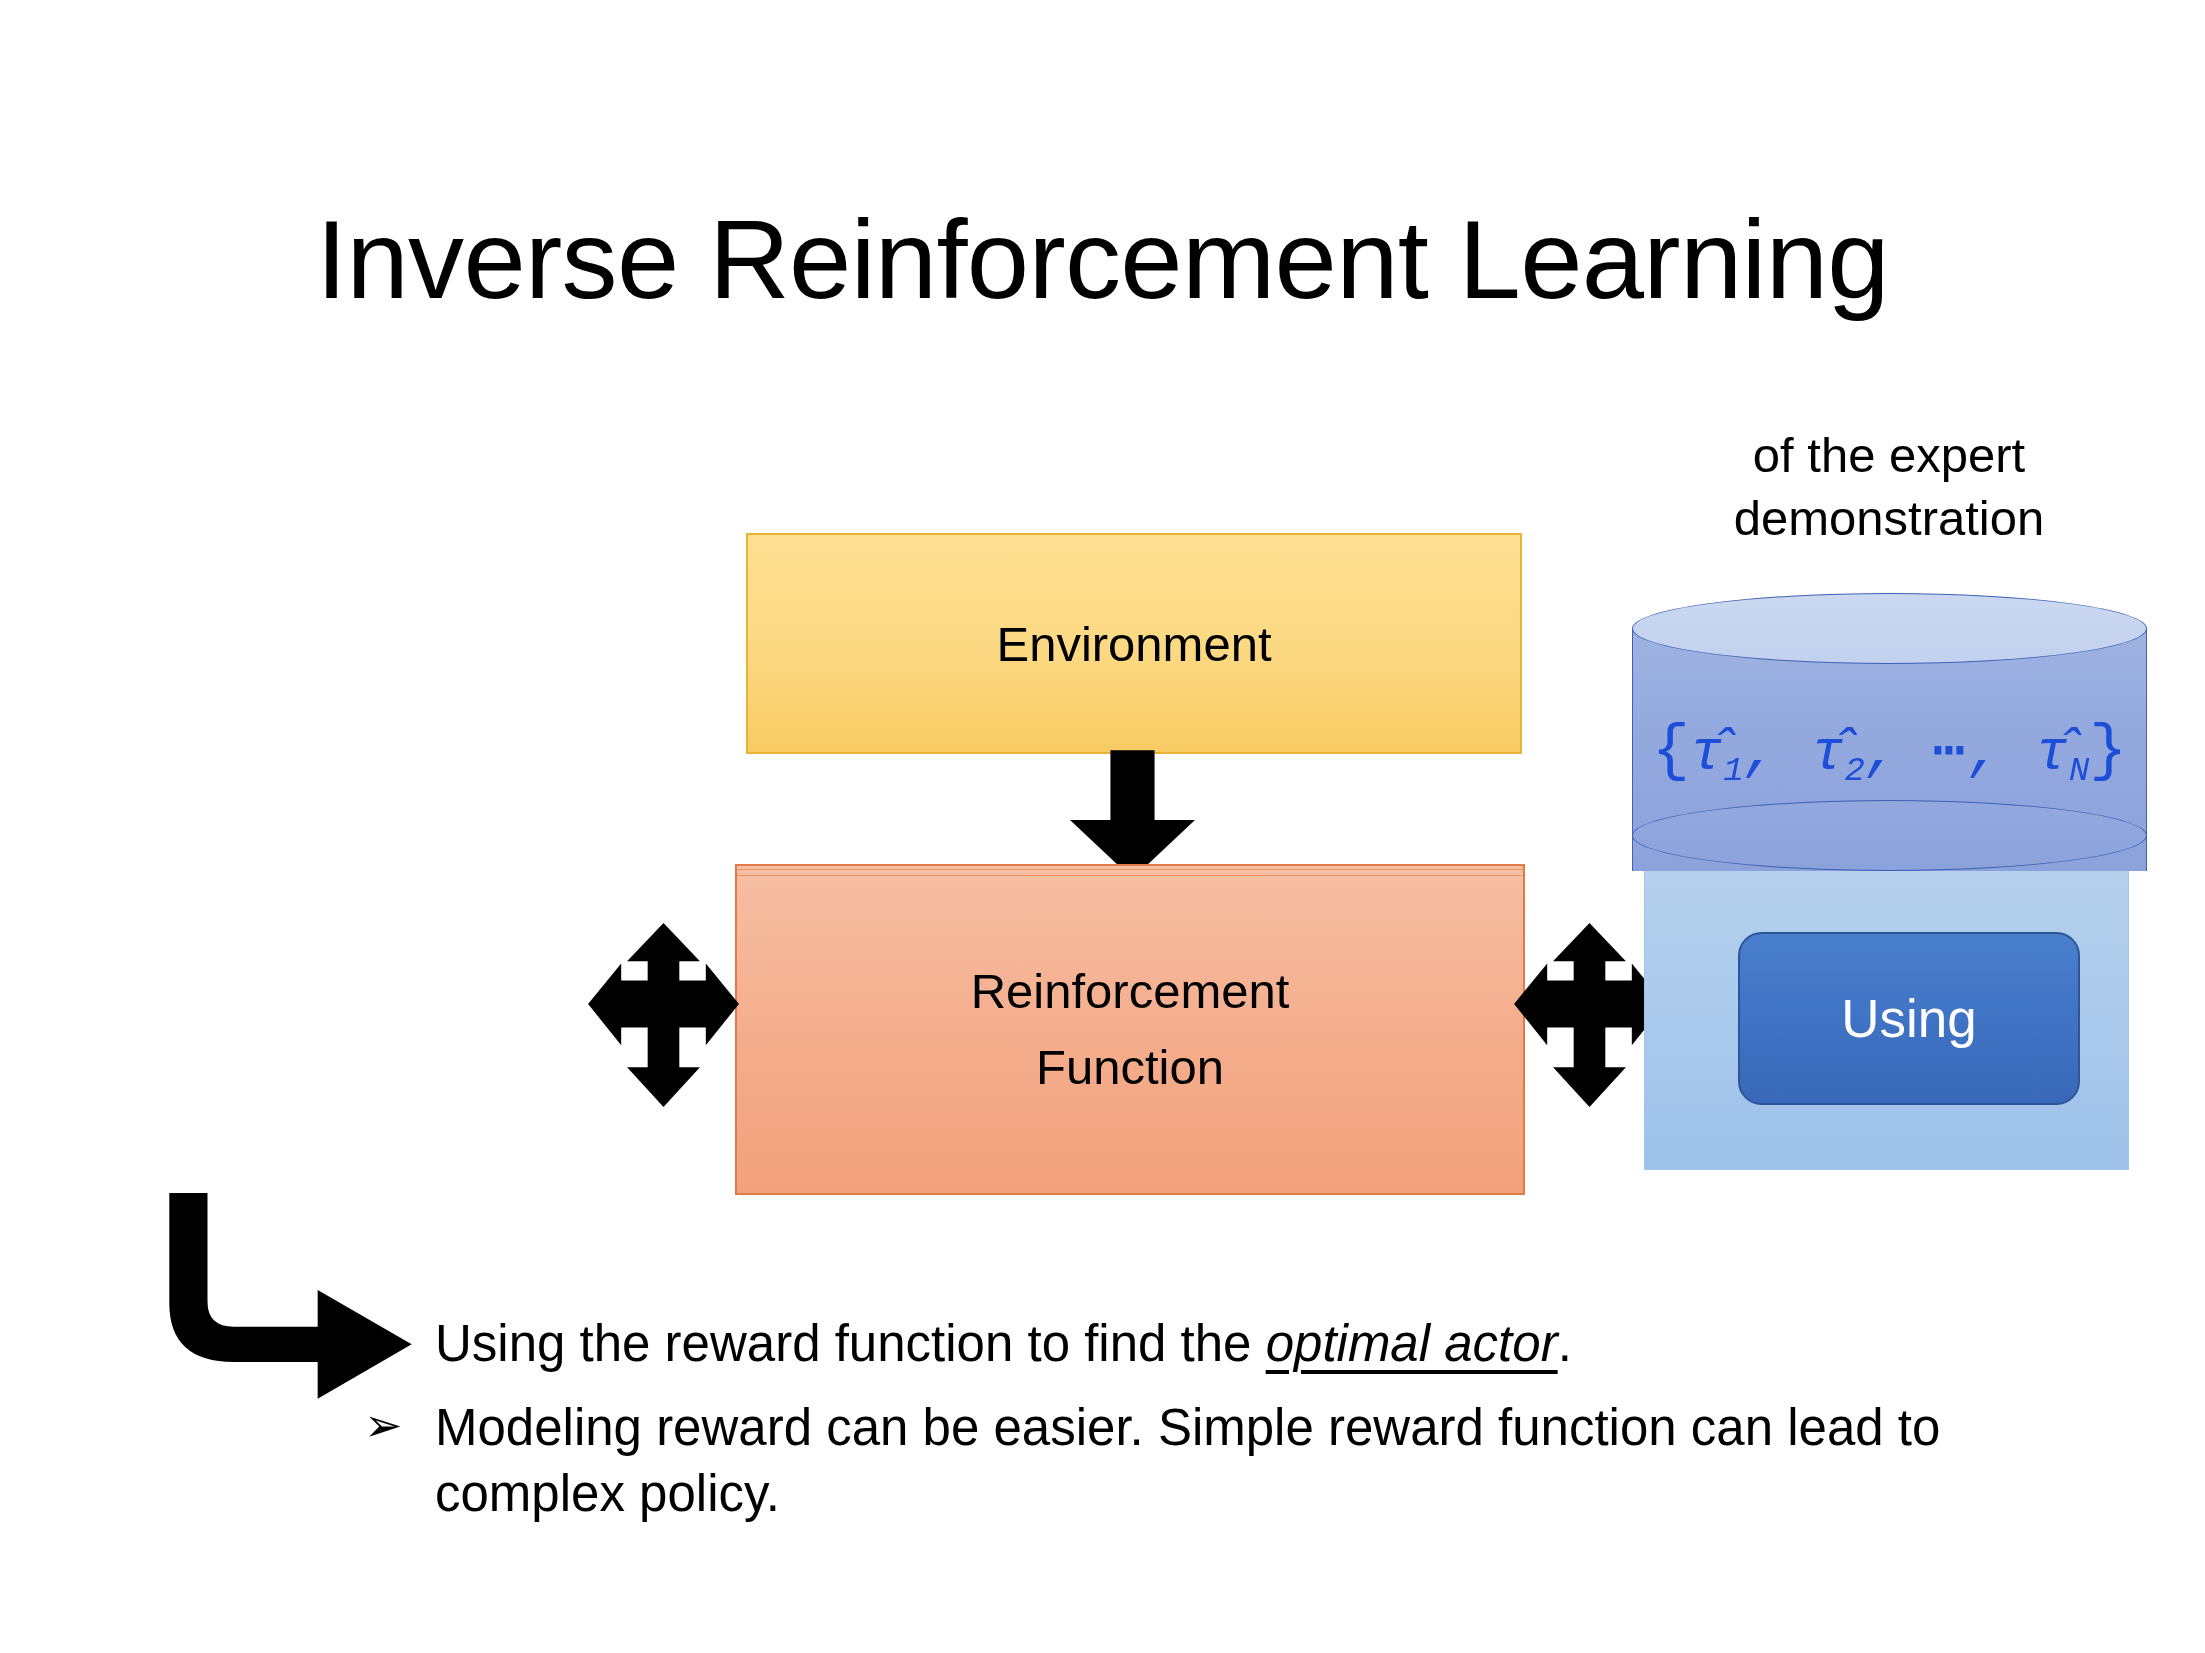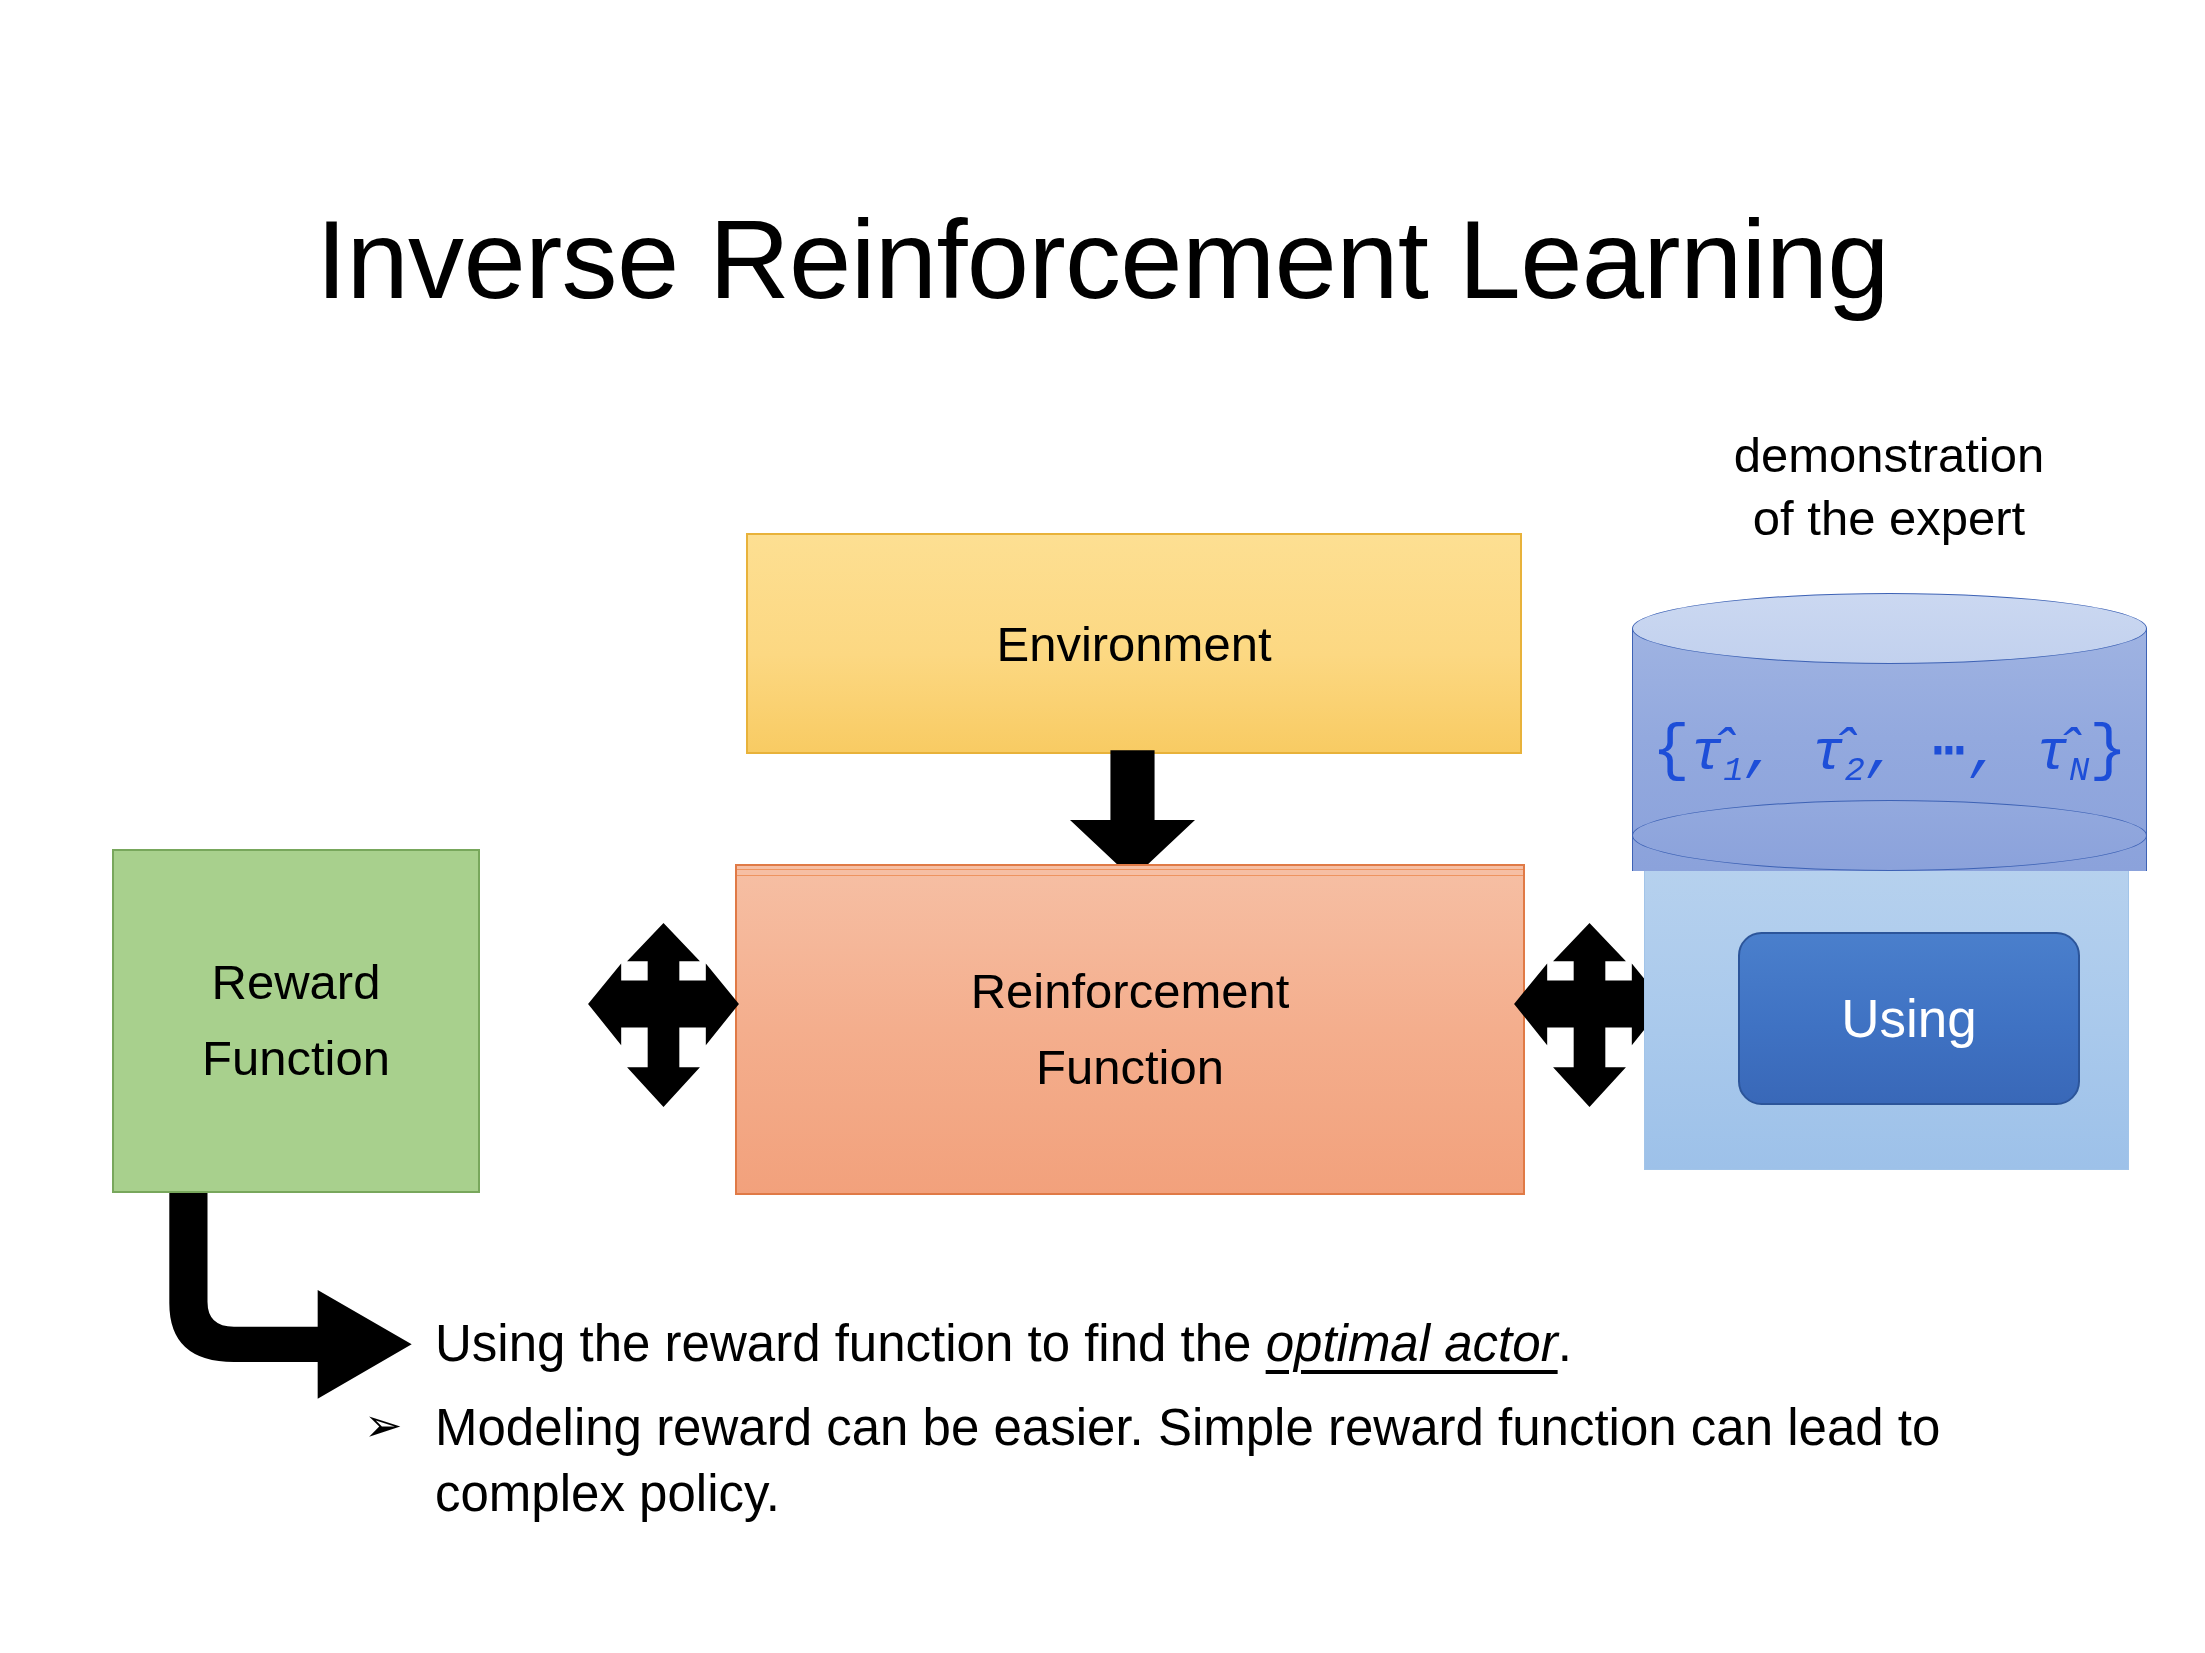--- a/index.html
+++ b/index.html
@@ -249,36 +249,32 @@
   <svg id="arrow-down" class="arrow-svg" width="125" height="129" viewBox="0 0 170 175">
     <polygon points="55,0 115,0 115,95 170,95 85,175 0,95 55,95" fill="#000000"></polygon>
   </svg>
 
   <div id="rl-box" class="box">
     <div class="stripe"></div>
     <span>Reinforcement</span>
     <span>Function</span>
   </div>
 
-  <div id="reward-box" class="box">
-    <span>Reward</span>
-    <span>Function</span>
-  </div>
 
   <svg id="quad-left" class="arrow-svg" width="151" height="184" viewBox="0 0 205 250">
     <path d="M102.5 0 L152 52 L124 52 L124 78 L160 78 L160 55 L205 110 L160 166 L160 142 L124 142 L124 196 L152 196 L102.5 250 L53 196 L81 196 L81 142 L45 142 L45 166 L0 110 L45 55 L45 78 L81 78 L81 52 L53 52 Z" fill="#000000"></path>
   </svg>
 
   <svg id="quad-right" class="arrow-svg" width="151" height="184" viewBox="0 0 205 250">
     <path d="M102.5 0 L152 52 L124 52 L124 78 L160 78 L160 55 L205 110 L160 166 L160 142 L124 142 L124 196 L152 196 L102.5 250 L53 196 L81 196 L81 142 L45 142 L45 166 L0 110 L45 55 L45 78 L81 78 L81 52 L53 52 Z" fill="#000000"></path>
   </svg>
 
   <div id="demo-label">
+    <div>of the expert</div>
     <div>demonstration</div>
-    <div>of the expert</div>
   </div>
 
   <div id="expert-panel"></div>
 
   <div id="expert-chip">
     <span>Using</span>
   </div>
 
   <div id="cylinder">
     <div id="cyl-body"></div>

